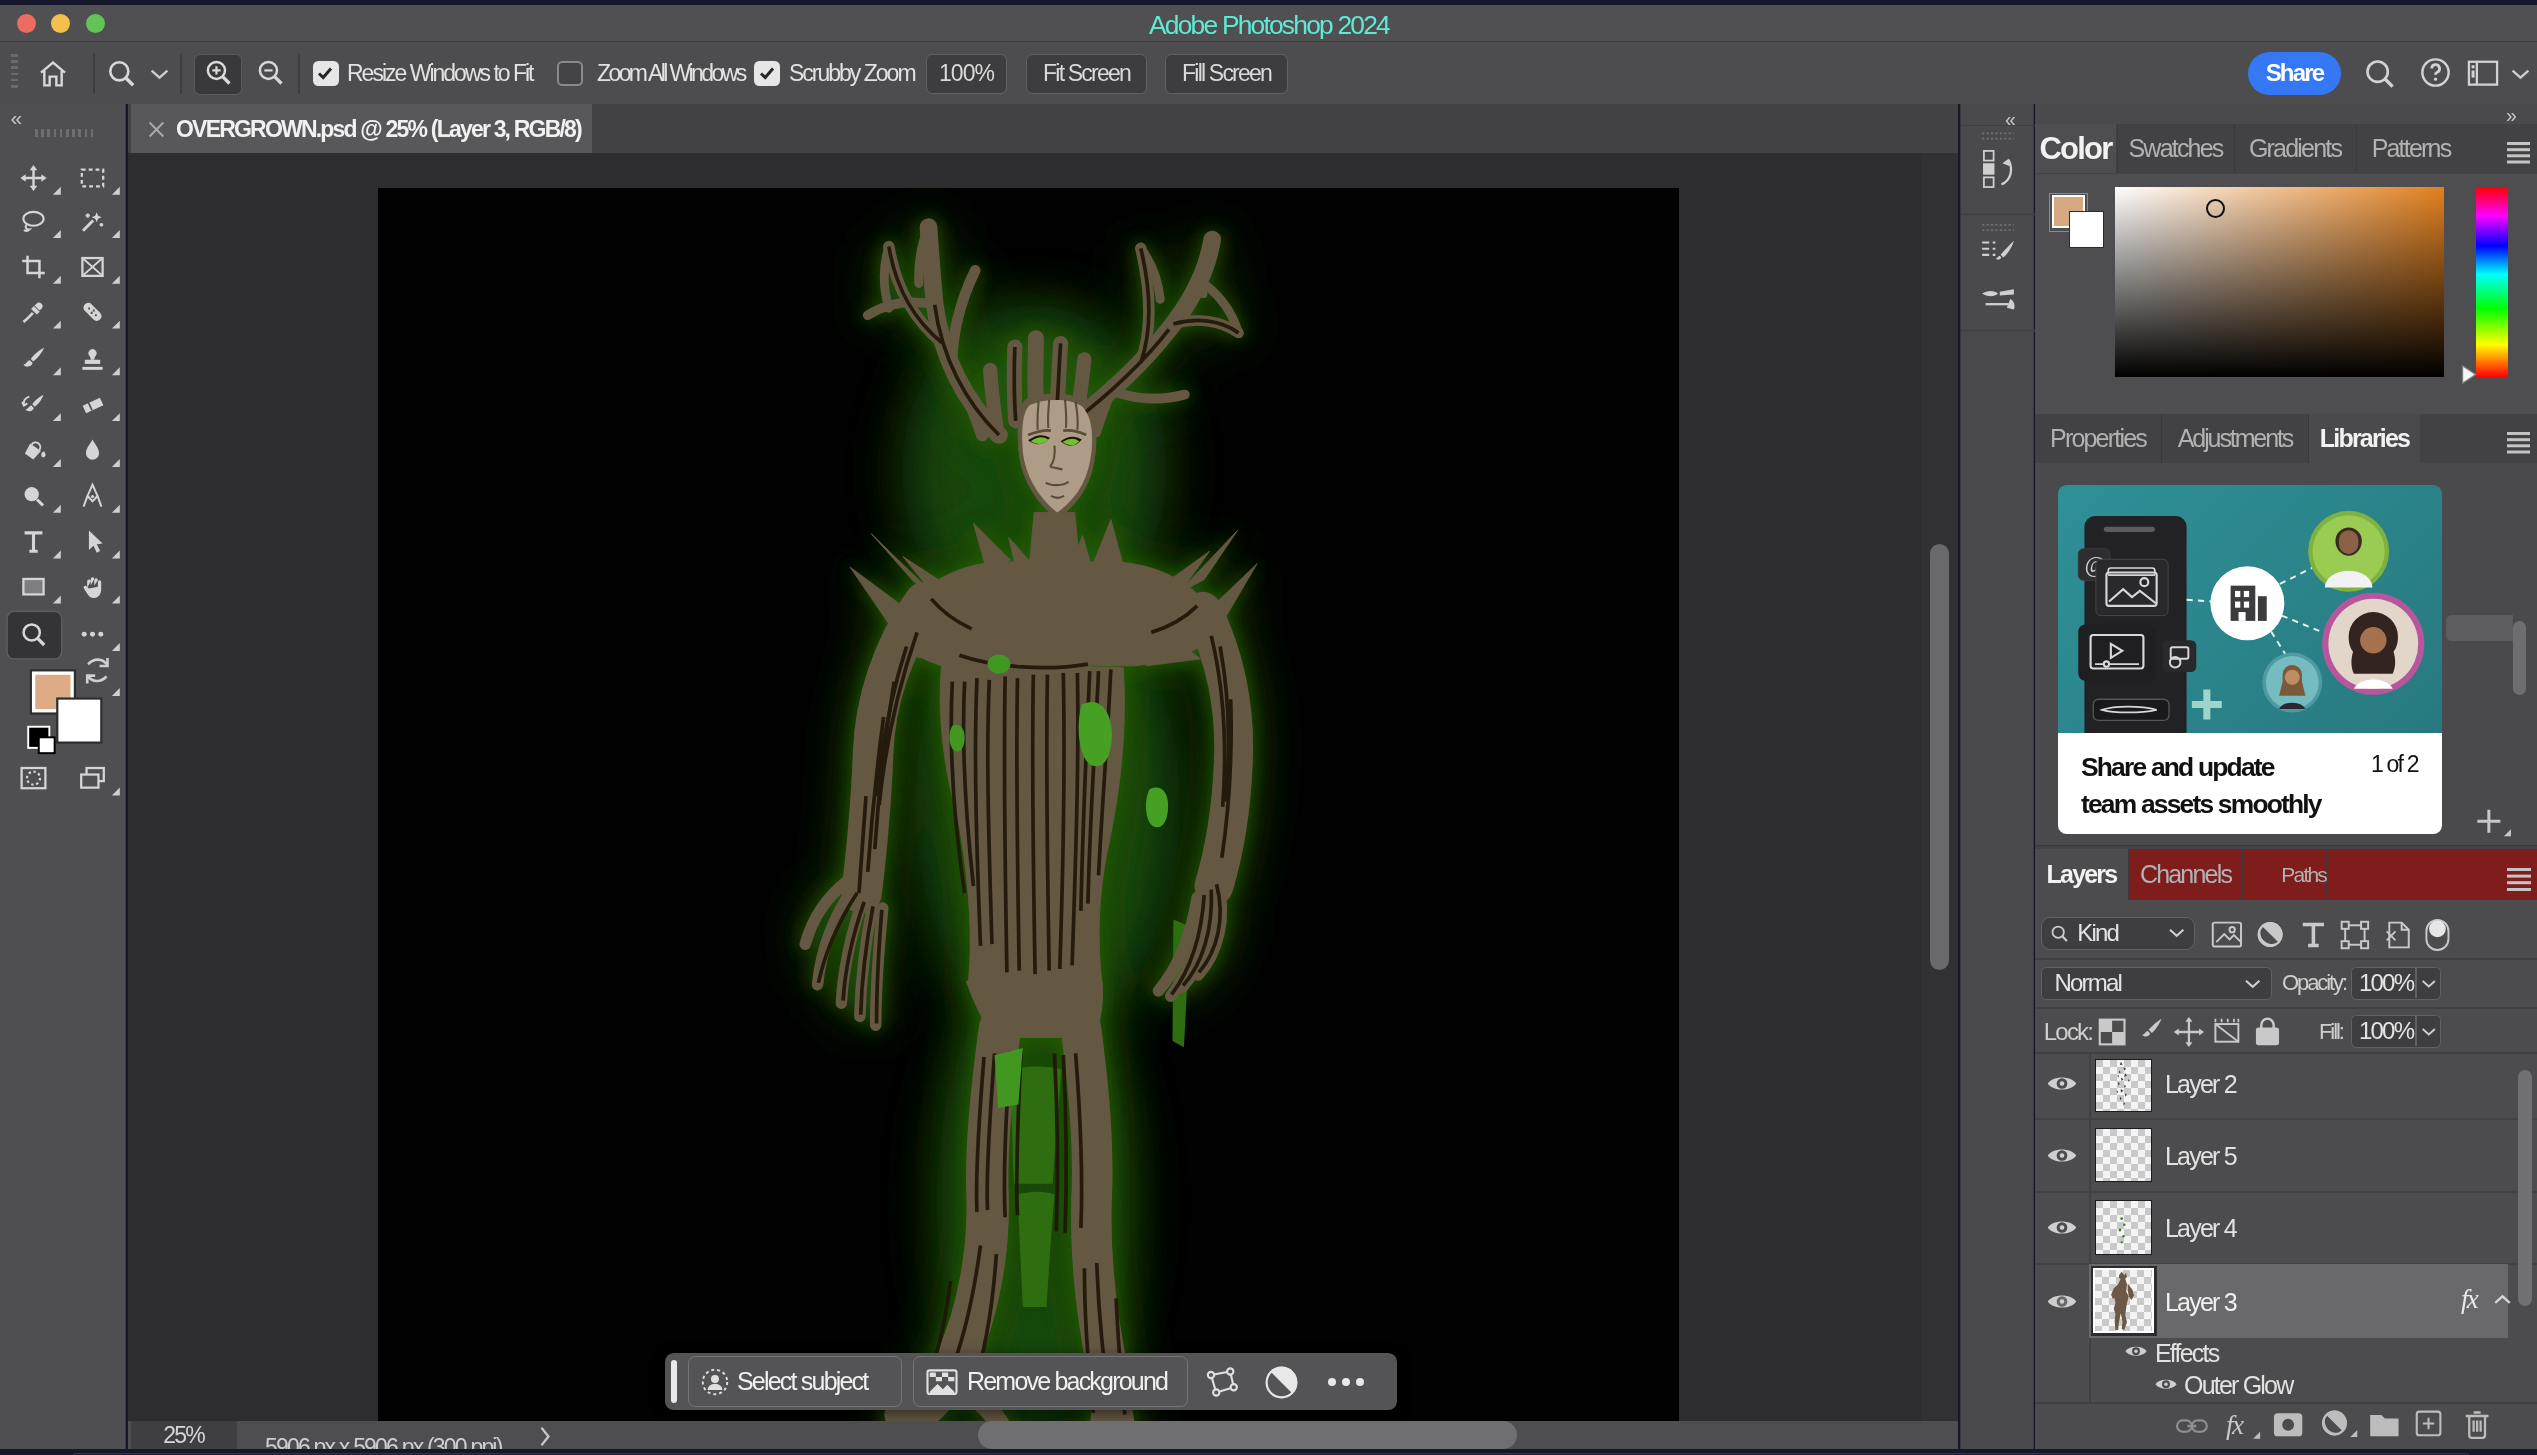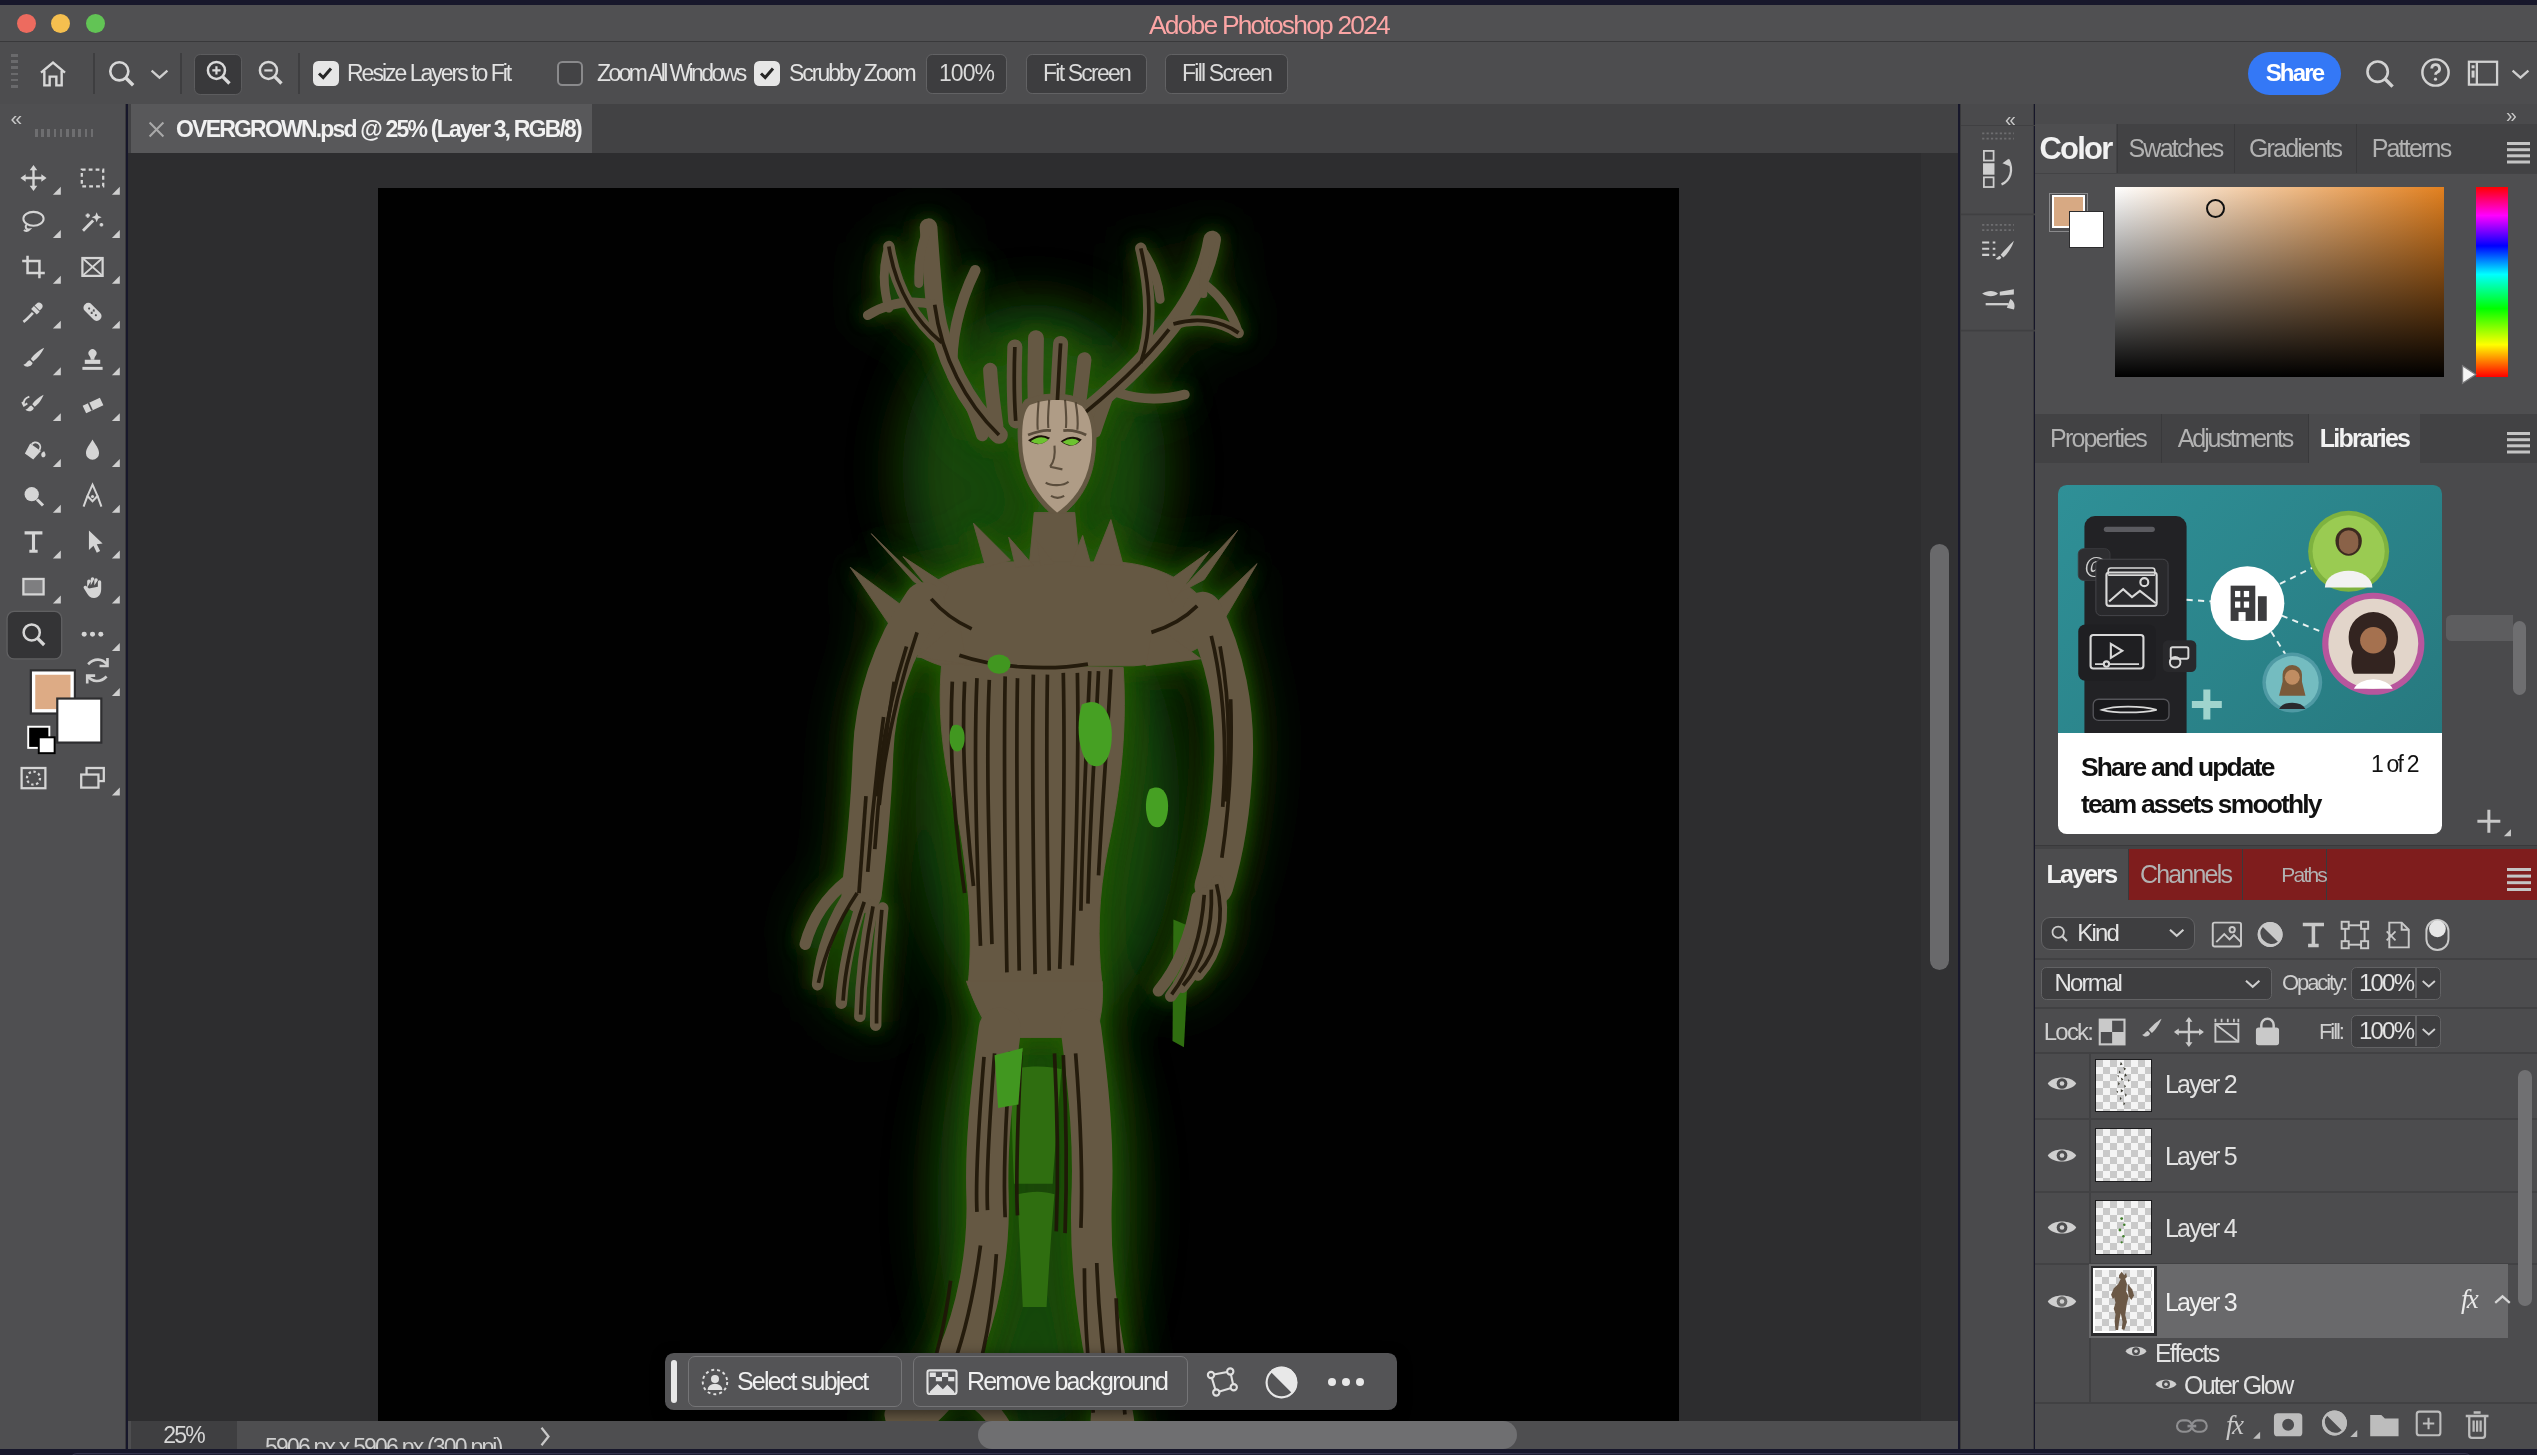--- a/index.html
+++ b/index.html
@@ -9,21 +9,21 @@
   #stage { position:relative; width:2538px; height:1456px; }
 </style>
 </head>
 <body>
 <div id="stage">
 
   <div class="abs" id="titlebar" style="left:0;top:5.3px;width:2538px;height:37px;background:#505052;border-bottom:1.8px solid #39393b;">
     <div class="abs" style="left:16.7px;top:8.8px;width:19.4px;height:19.4px;border-radius:50%;background:#ed6b5f;"></div>
     <div class="abs" style="left:51px;top:8.8px;width:19.4px;height:19.4px;border-radius:50%;background:#f5bf4f;"></div>
     <div class="abs" style="left:86px;top:8.8px;width:19.4px;height:19.4px;border-radius:50%;background:#62c455;"></div>
-    <div class="abs" style="left:0;top:4.4px;width:2538px;text-align:center;font-size:26.4px;font-weight:500;color:#fca5a5;">Adobe Photoshop 2024</div>
+    <div class="abs" style="left:0;top:4.4px;width:2538px;text-align:center;font-size:26.4px;font-weight:500;color:#5eead4;">Adobe Photoshop 2024</div>
   </div>
 
   <div class="abs" id="optionsbar" style="left:0;top:42px;width:2538px;height:62px;background:#4d4d4f;">
 
     <div class="abs" style="left:10.6px;top:12.3px;width:7px;height:37px;background-image:repeating-linear-gradient(#6a6a6c 0 2.6px, transparent 2.6px 6.2px);"></div>
 
     <svg class="abs" style="left:37px;top:16px;" width="32" height="32" viewBox="0 0 24 24" fill="none" stroke="#d8d8d8" stroke-width="1.8">
         <path d="M3 11 L12 3.5 L21 11"></path>
         <path d="M5.5 9.5 V20.5 H9.5 V14 H14.5 V20.5 H18.5 V9.5"></path>
       </svg>
@@ -49,21 +49,21 @@
         <circle cx="10.5" cy="10.5" r="6.2"></circle>
         <path d="M15.2 15.2 L20 20" stroke-width="2.4"></path>
         <path d="M7.5 10.5 H13.5" stroke-width="1.6"></path>
       </svg>
     <div class="abs" style="left:298px;top:10.6px;width:1.8px;height:41px;background:#3e3e40;"></div>
 
     <div class="abs" style="left:313px;top:18.5px;width:25.6px;height:25.6px;background:#e6e6e6;border-radius:5.3px;"></div>
     <svg class="abs" style="left:315px;top:21px;" width="20" height="20" viewBox="0 0 20 20" fill="none" stroke="#262626" stroke-width="3">
         <path d="M4 10.5 L8.2 14.5 L16 5.5"></path>
       </svg>
-    <div class="abs" style="left:347px;top:17.6px;font-size:23px;letter-spacing:-2px;color:#e2e2e2;">Resize Layers to Fit</div>
+    <div class="abs" style="left:347px;top:17.6px;font-size:23px;letter-spacing:-2px;color:#e2e2e2;">Resize Windows to Fit</div>
 
     <div class="abs" style="left:557px;top:18.5px;width:25.6px;height:25.6px;background:#434345;border:2.2px solid #8a8a8c;border-radius:5.3px;"></div>
     <div class="abs" style="left:597px;top:17.6px;font-size:23px;letter-spacing:-2.6px;color:#e2e2e2;">Zoom All Windows</div>
 
     <div class="abs" style="left:754px;top:18.5px;width:25.6px;height:25.6px;background:#e6e6e6;border-radius:5.3px;"></div>
     <svg class="abs" style="left:757px;top:21px;" width="20" height="20" viewBox="0 0 20 20" fill="none" stroke="#262626" stroke-width="3">
         <path d="M4 10.5 L8.2 14.5 L16 5.5"></path>
       </svg>
     <div class="abs" style="left:789px;top:17.6px;font-size:23px;letter-spacing:-2px;color:#e2e2e2;">Scrubby Zoom</div>
 

